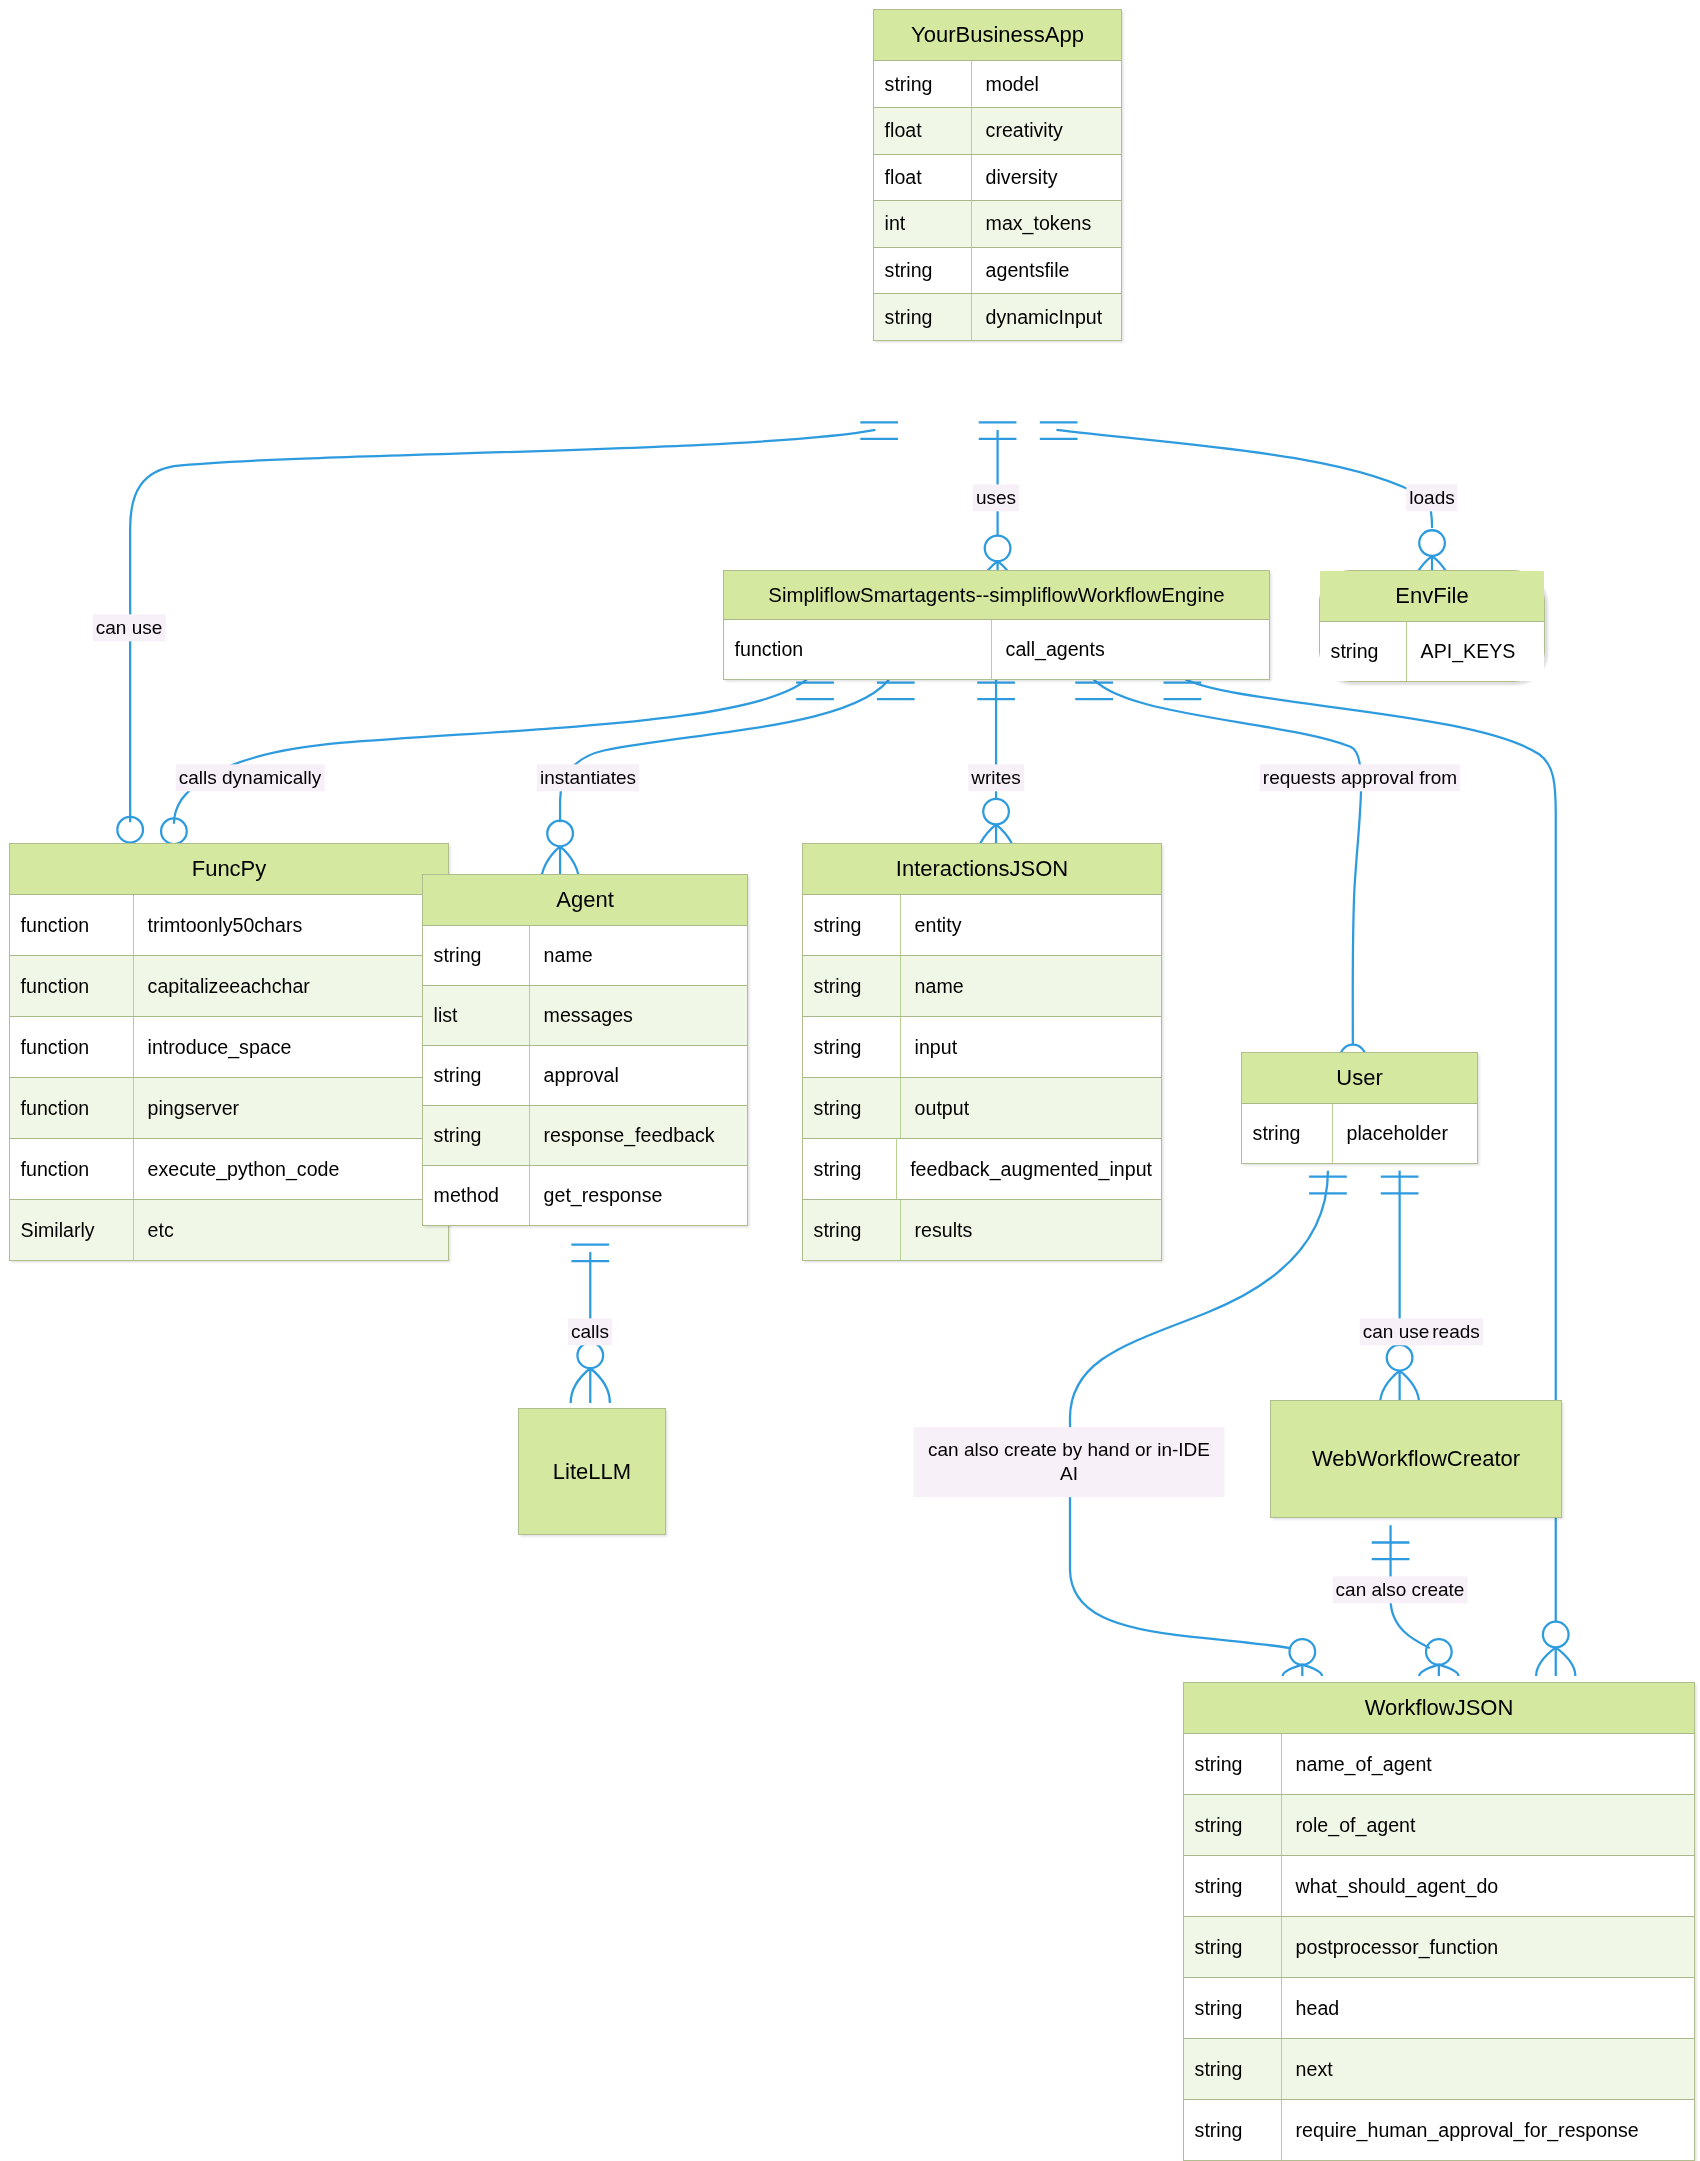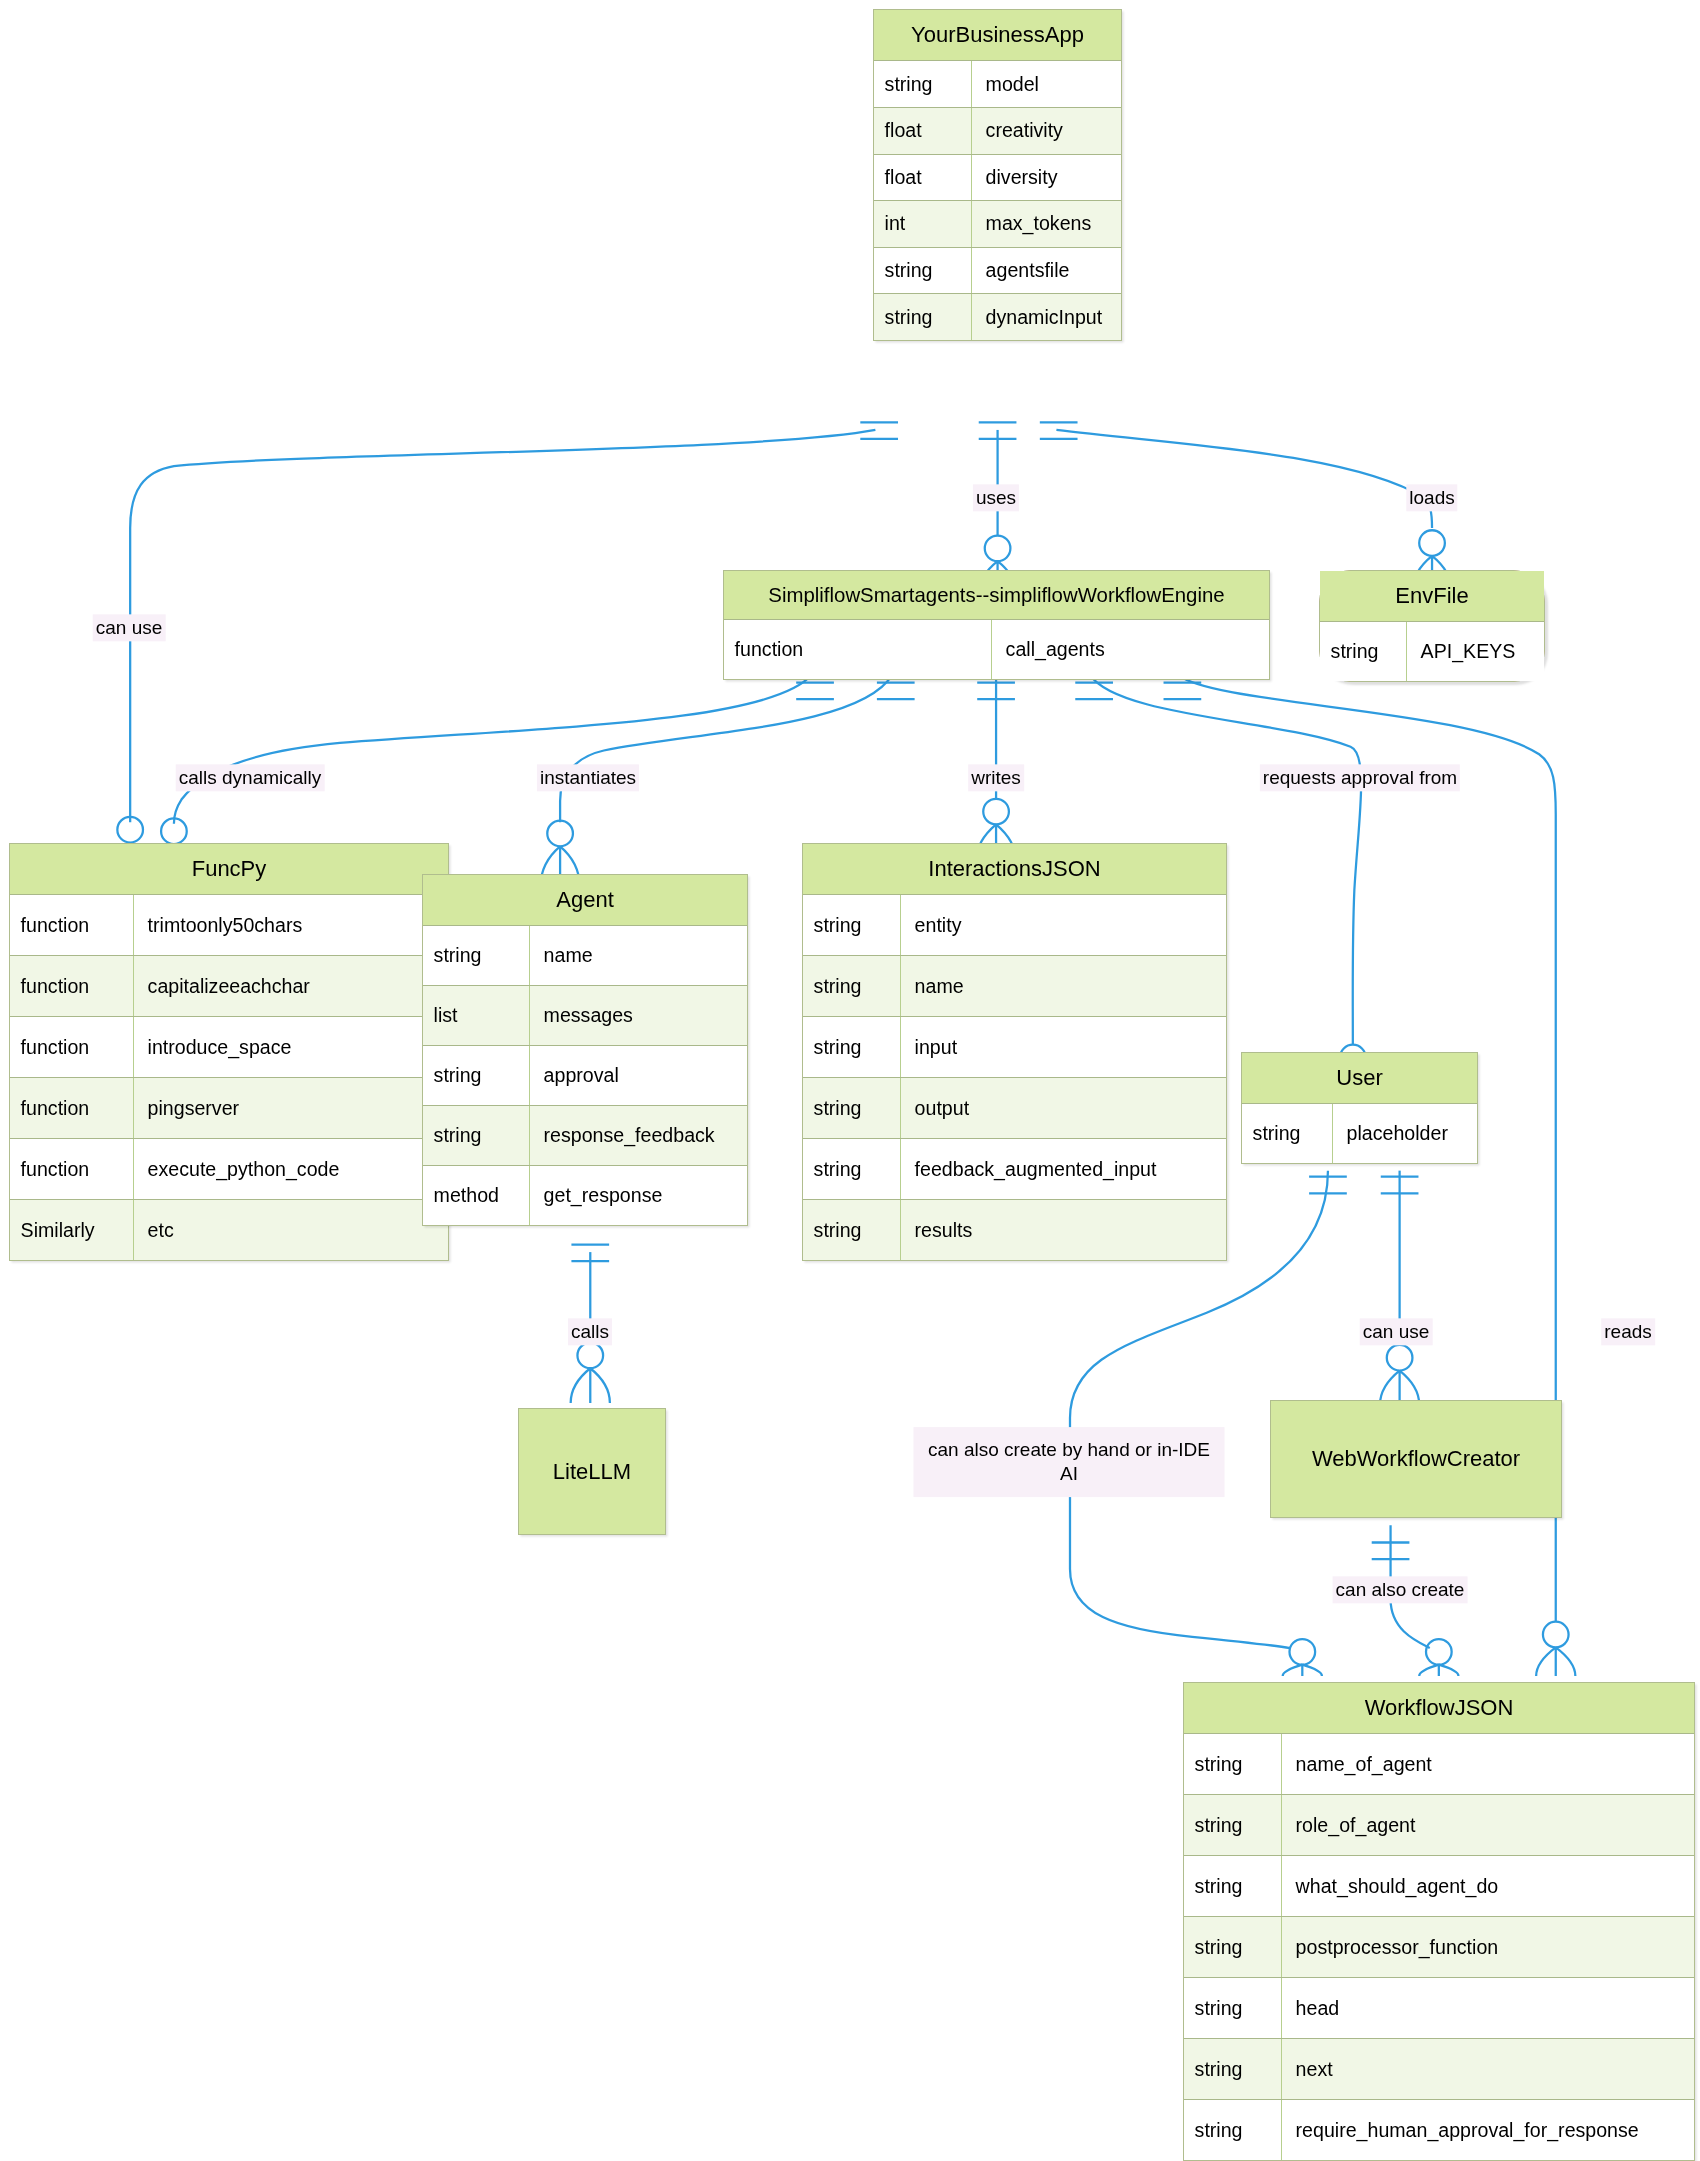--- a/index.html
+++ b/index.html
@@ -301,21 +301,21 @@
     <div class="attr-row alt" style="min-height:59px">
       <div class="attr-type" style="width:107px">string</div>
       <div class="attr-name">response_feedback</div>
     </div>
     <div class="attr-row" style="min-height:59px">
       <div class="attr-type" style="width:107px">method</div>
       <div class="attr-name">get_response</div>
     </div>
   </div>
 
-  <div class="entity" style="left:802px; top:843px; width:425px;">
+  <div class="entity" style="left:802px; top:843px; width:360px;">
     <div class="entity-title">InteractionsJSON</div>
     <div class="attr-row" style="min-height:60px">
       <div class="attr-type" style="width:98px">string</div>
       <div class="attr-name">entity</div>
     </div>
     <div class="attr-row alt" style="min-height:60px">
       <div class="attr-type" style="width:98px">string</div>
       <div class="attr-name">name</div>
     </div>
     <div class="attr-row" style="min-height:60px">
@@ -391,21 +391,21 @@
   <div class="edge-label" style="left:1432px; top:498px;">loads</div>
 
   <div class="edge-label" style="left:250px; top:778px;">calls dynamically</div>
 
   <div class="edge-label" style="left:588px; top:778px;">instantiates</div>
 
   <div class="edge-label" style="left:996px; top:778px;">writes</div>
 
   <div class="edge-label" style="left:1360px; top:778px;">requests approval from</div>
 
-  <div class="edge-label" style="left:1628px; top:1332px;">reads</div>
+  <div class="edge-label" style="left:1456px; top:1332px;">reads</div>
 
   <div class="edge-label" style="left:590px; top:1332px;">calls</div>
 
   <div class="edge-label" style="left:1396px; top:1332px;">can use</div>
 
   <div class="edge-label wrap" style="left:1069px; top:1462px;">can also create by hand or in-IDE AI</div>
 
   <div class="edge-label" style="left:1400px; top:1590px;">can also create</div>
 
 </div>

